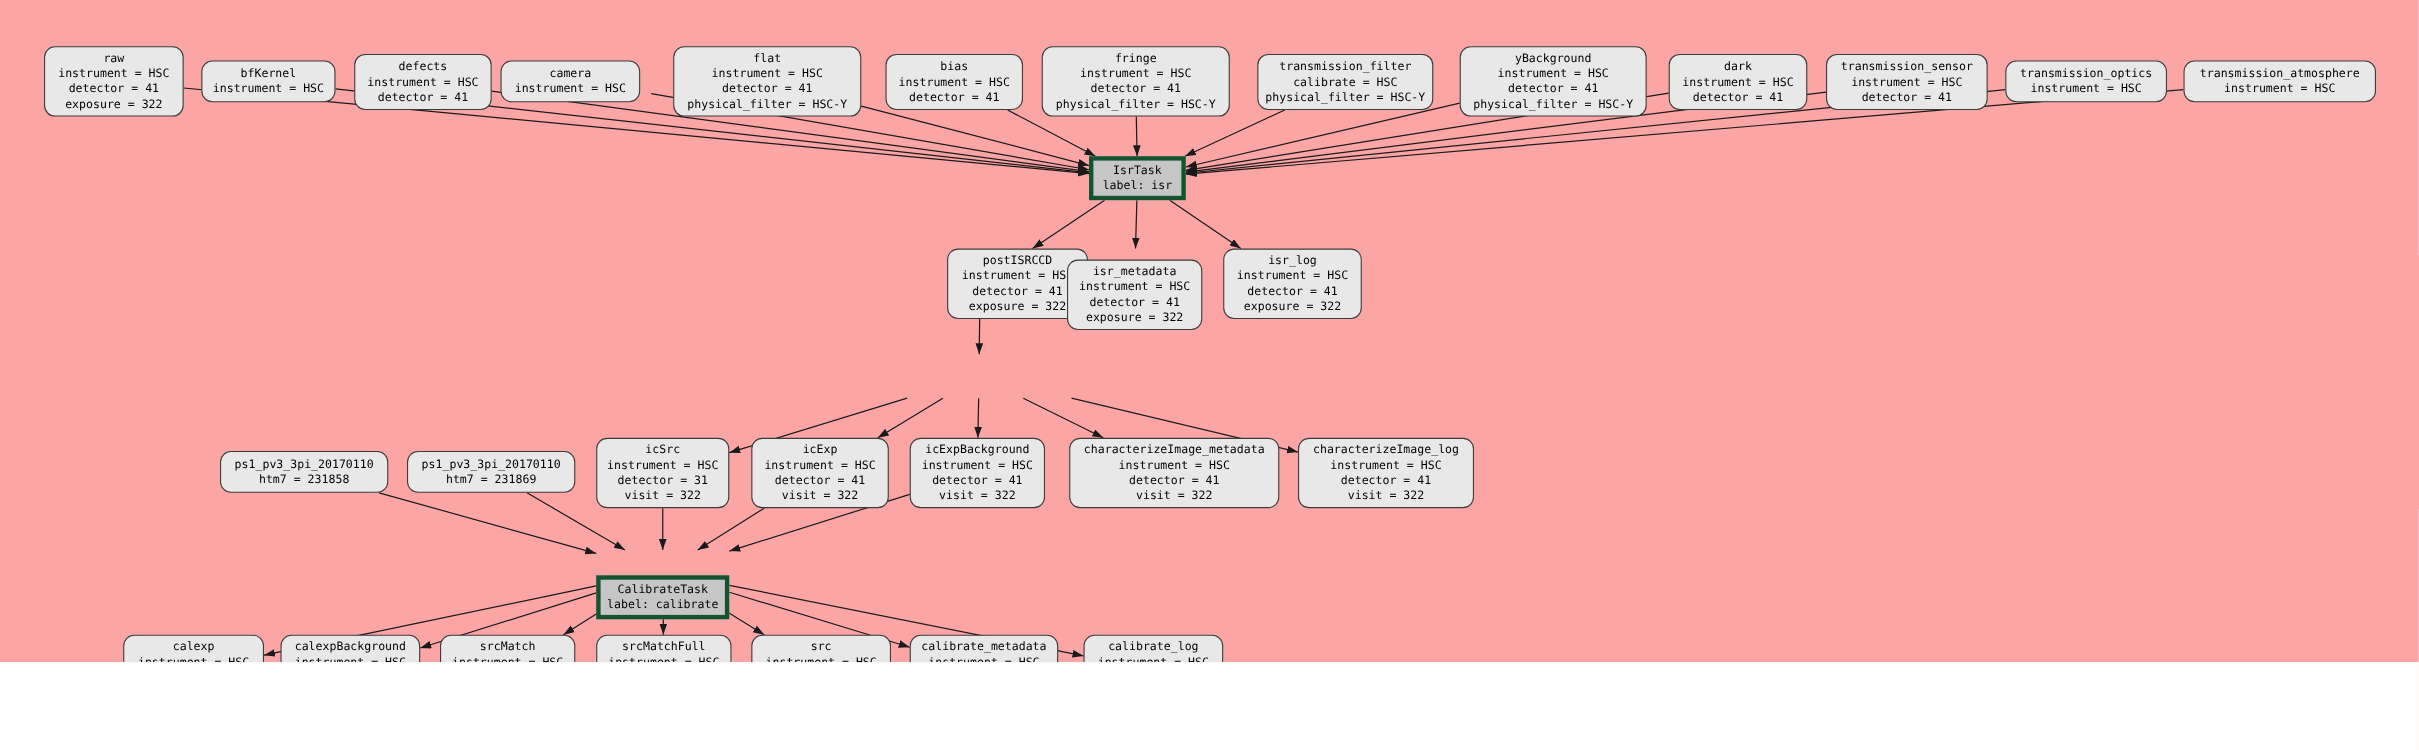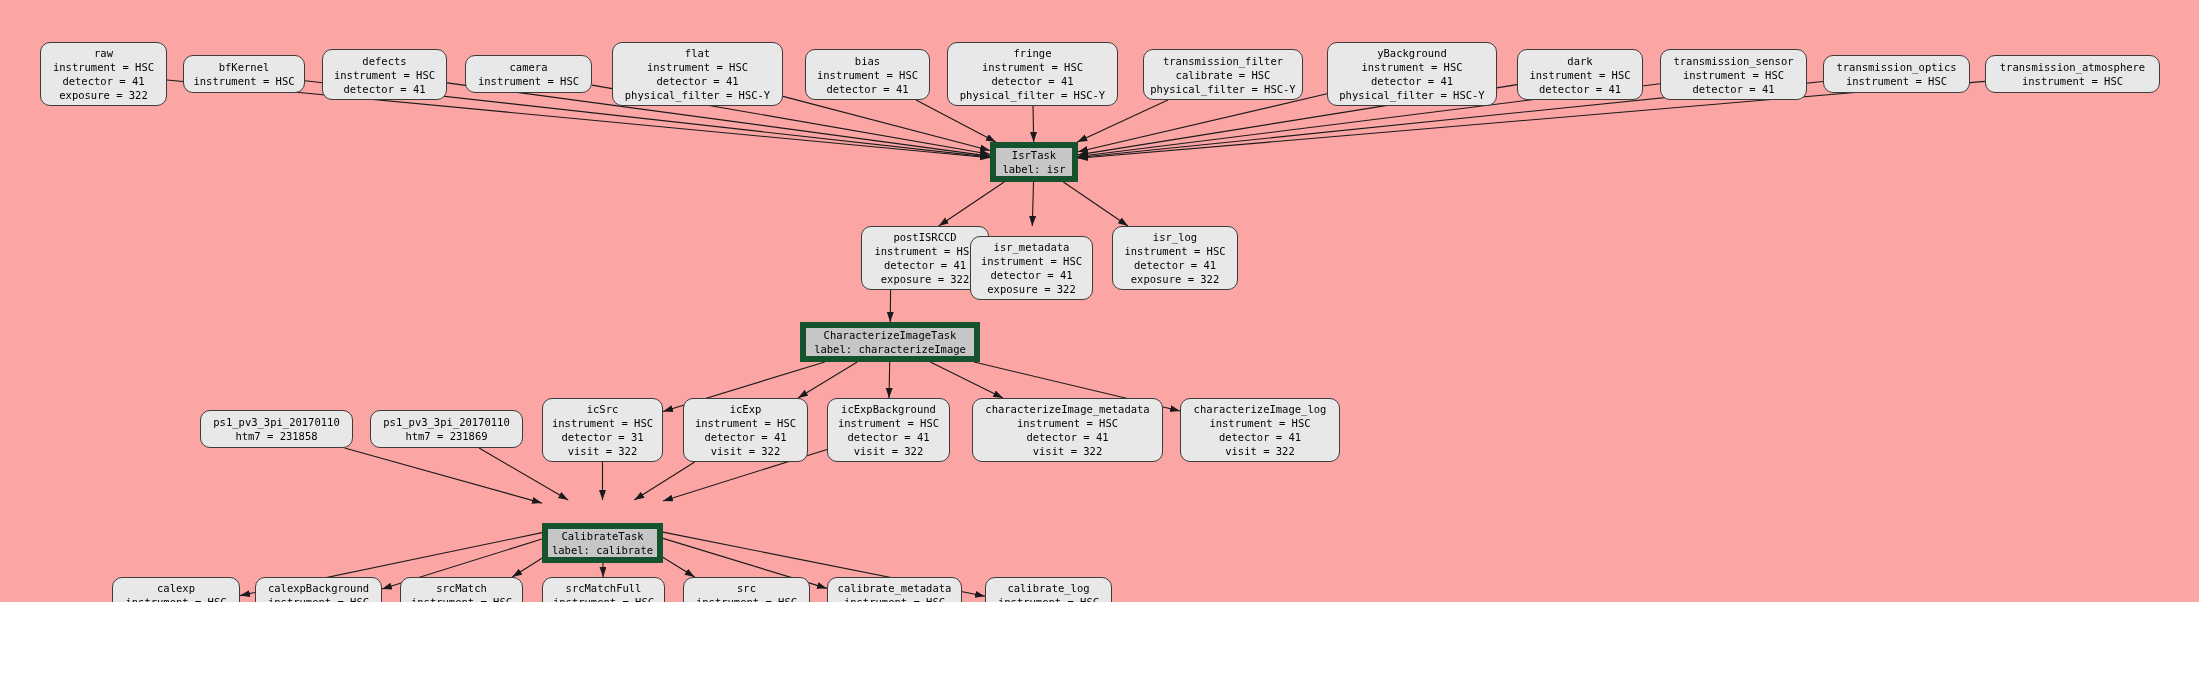--- a/index.html
+++ b/index.html
@@ -28,21 +28,21 @@
     color: #000000;
     white-space: pre;
   }
   .dataset {
     background: #e8e8e8;
     border: 1.4px solid #3c3c3c;
     border-radius: 10px;
   }
   .task {
     background: #c6c6c6;
-    border: 6px solid #14532d;
+    border: 4px solid #14532d;
     border-radius: 0;
   }
 </style>
 </head>
 <body>
 
 <div class="canvas">
 
   <svg id="edge-layer" width="2199" height="682">
     <defs>
@@ -88,21 +88,21 @@
 
   <div class="node dataset" style="left:40px;top:42px;width:127px;height:64px"><span>raw
 instrument = HSC
 detector = 41
 exposure = 322</span></div>
   <div class="node dataset" style="left:183px;top:55px;width:122px;height:38px"><span>bfKernel
 instrument = HSC</span></div>
   <div class="node dataset" style="left:322px;top:49px;width:125px;height:51px"><span>defects
 instrument = HSC
 detector = 41</span></div>
-  <div class="node dataset" style="left:465px;top:55px;width:127px;height:38px"><span>camera
+  <div class="node dataset" style="left:455px;top:55px;width:127px;height:38px"><span>camera
 instrument = HSC</span></div>
   <div class="node dataset" style="left:612px;top:42px;width:171px;height:64px"><span>flat
 instrument = HSC
 detector = 41
 physical_filter = HSC-Y</span></div>
   <div class="node dataset" style="left:805px;top:49px;width:125px;height:51px"><span>bias
 instrument = HSC
 detector = 41</span></div>
   <div class="node dataset" style="left:947px;top:42px;width:171px;height:64px"><span>fringe
 instrument = HSC
@@ -135,22 +135,20 @@
 exposure = 322</span></div>
   <div class="node dataset" style="left:970px;top:236px;width:123px;height:64px"><span>isr_metadata
 instrument = HSC
 detector = 41
 exposure = 322</span></div>
   <div class="node dataset" style="left:1112px;top:226px;width:126px;height:64px"><span>isr_log
 instrument = HSC
 detector = 41
 exposure = 322</span></div>
 
-  <div class="node task" style="left:800px;top:322px;width:180px;height:40px"><span>CharacterizeImageTask
-label: characterizeImage</span></div>
 
   <div class="node dataset" style="left:200px;top:410px;width:153px;height:38px"><span>ps1_pv3_3pi_20170110
 htm7 = 231858</span></div>
   <div class="node dataset" style="left:370px;top:410px;width:153px;height:38px"><span>ps1_pv3_3pi_20170110
 htm7 = 231869</span></div>
   <div class="node dataset" style="left:542px;top:398px;width:121px;height:64px"><span>icSrc
 instrument = HSC
 detector = 31
 visit = 322</span></div>
   <div class="node dataset" style="left:683px;top:398px;width:125px;height:64px"><span>icExp

